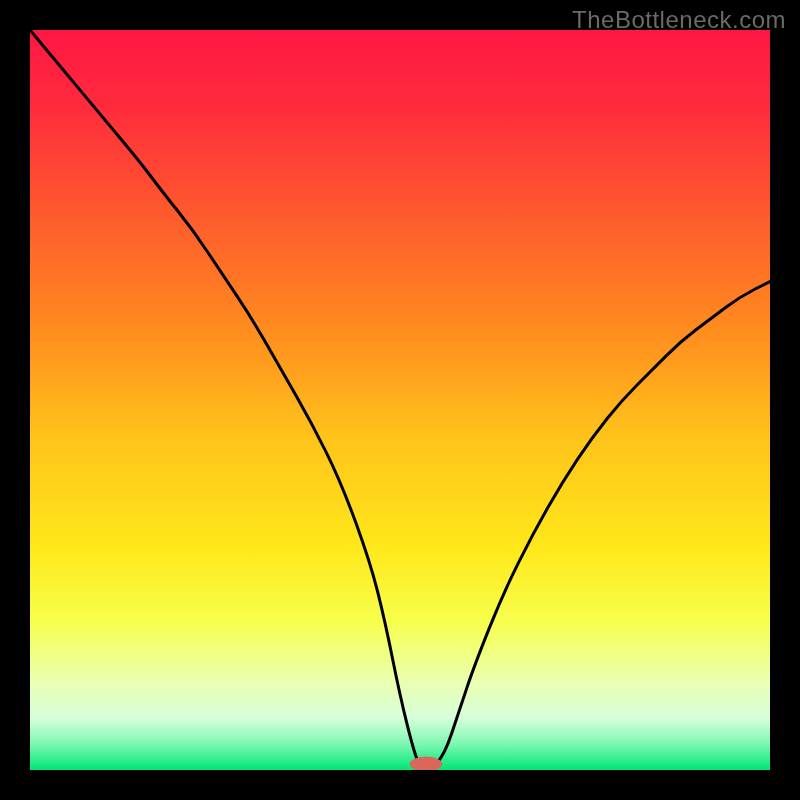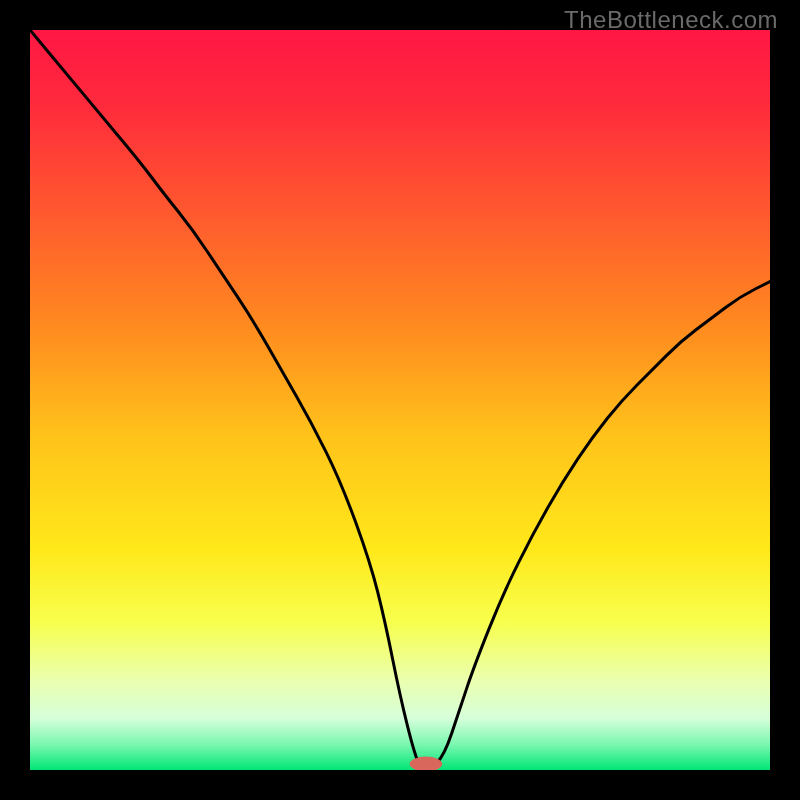--- a/index.html
+++ b/index.html
@@ -13,21 +13,21 @@
   }
   .frame {
     position: relative;
     width: 800px;
     height: 800px;
     background: #000;
   }
   .watermark {
     position: absolute;
     top: 6px;
-    right: 22px;
+    right: 14px;
     color: #6a6a6a;
     font-size: 24px;
     font-weight: 500;
     letter-spacing: 0.5px;
     z-index: 20;
     user-select: none;
   }
   .plot-area {
     position: absolute;
     left: 30px;

